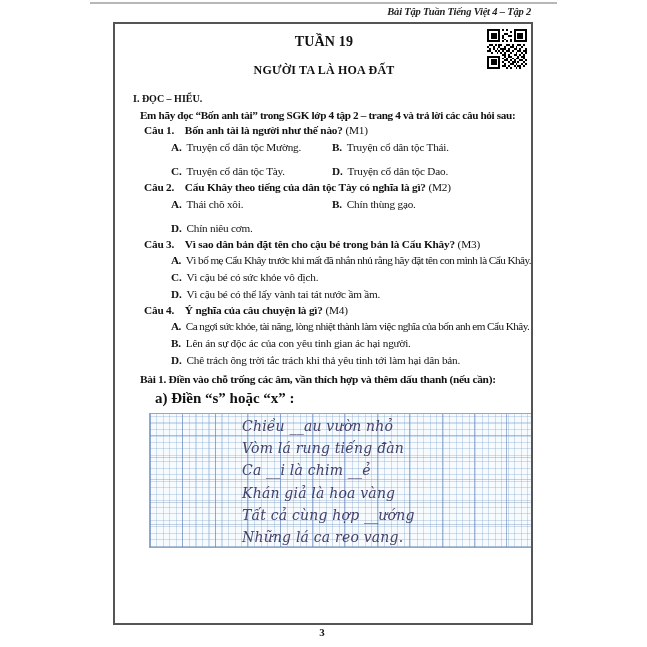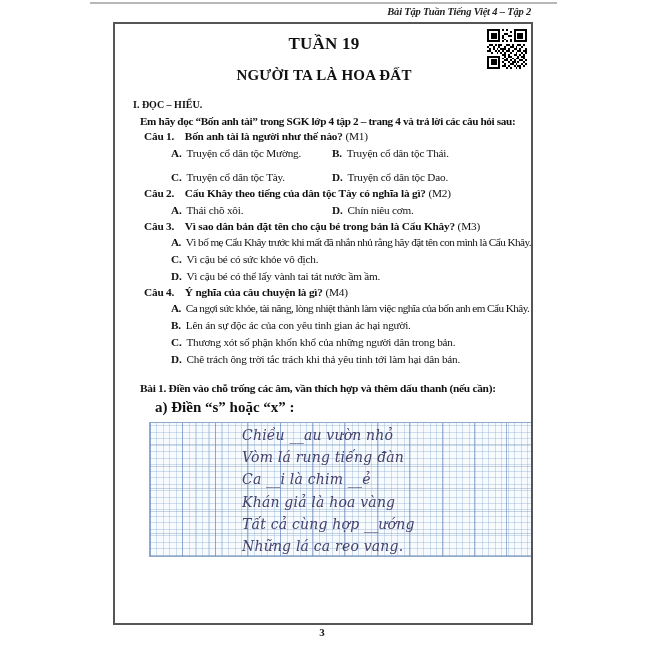--- a/index.html
+++ b/index.html
@@ -10,36 +10,36 @@
   .top-edge-line{position:absolute;left:90px;top:2px;width:467px;height:2px;background:#b7b7b7;}
   .booklet-title{
     position:absolute;left:113px;top:6px;width:418px;text-align:right;
     font-style:italic;font-weight:bold;font-size:10.5px;color:#222;letter-spacing:-0.2px;
   }
   .sheet{
     position:absolute;left:113px;top:22px;width:416px;height:599px;
     border:2px solid #555;background:#fff;overflow:hidden;
   }
   .inner{padding:8px 16px 0 18px;position:relative;}
-  .page-title{text-align:center;font-weight:bold;font-size:17px;margin-top:2px;letter-spacing:0.2px;}
-  .page-subtitle{text-align:center;font-weight:bold;font-size:15px;margin-top:13px;letter-spacing:0.2px;}
+  .page-title{text-align:center;font-weight:bold;font-size:14px;margin-top:2px;letter-spacing:0.2px;}
+  .page-subtitle{text-align:center;font-weight:bold;font-size:12px;margin-top:13px;letter-spacing:0.2px;}
   .qr{position:absolute;top:5px;right:4px;width:40px;height:40px;}
   .sec-heading{font-weight:bold;font-size:10px;margin:15px 0 0 0;}
   .intro{font-weight:bold;font-size:11.2px;margin:5px 0 0 7px;letter-spacing:-0.35px;white-space:nowrap;}
   .question{margin:3px 0 0 11px;font-size:11.3px;letter-spacing:-0.2px;white-space:nowrap;}
   .q-label{font-weight:bold;}
   .q-text{font-weight:bold;padding-left:8px;}
   .q-level{font-weight:normal;}
   .opts2{display:grid;grid-template-columns:154px auto;margin:1px 0 0 38px;row-gap:4px;gap:7px;}
   .opts1{margin:1px 0 0 38px;}
   .opt{font-size:11.2px;line-height:14px;margin-top:3px;letter-spacing:-0.2px;white-space:nowrap;}
   .opt .letter{font-weight:bold;margin-right:5px;}
   .opt.long{letter-spacing:-0.55px;}
   .sec2{margin-top:19px;}
-  .exercise{font-weight:bold;font-size:11.4px;margin:16px 0 0 7px;letter-spacing:-0.3px;white-space:nowrap;}
+  .exercise{font-weight:bold;font-size:11.4px;margin:6px 0 0 7px;letter-spacing:-0.3px;white-space:nowrap;}
   .subitem{font-weight:bold;font-size:15px;margin:5px 0 0 22px;}
   .grid-wrap{
     position:relative;margin:6px 0 0 16px;width:388px;height:133px;
     background-color:#f7fbfe;
     background-image:
       repeating-linear-gradient(90deg, rgba(88,124,185,0.55) 0 1px, transparent 1px 32.4px),
       repeating-linear-gradient(0deg, rgba(120,145,180,0.40) 0 1px, transparent 1px 22.2px),
       repeating-linear-gradient(0deg, rgba(112,152,200,0.30) 0 1px, transparent 1px 6.5px),
       repeating-linear-gradient(90deg, rgba(112,152,200,0.30) 0 1px, transparent 1px 6.5px);
     border:1px solid #8fa9cc;
@@ -182,20 +182,21 @@
       <div class="opt"><span class="letter">D.</span><span>Truyện cổ dân tộc Dao.</span></div>
     </div>
 
     <div class="question">
       <span class="q-label">Câu 2.</span>
       <span class="q-text">Cẩu Khây theo tiếng của dân tộc Tày có nghĩa là gì?</span>
       <span class="q-level">(M2)</span>
     </div>
     <div class="opts2">
       <div class="opt"><span class="letter">A.</span><span>Thái chõ xôi.</span></div>
+      <div class="opt"><span class="letter">B.</span><span>Chín thùng gạo.</span></div>
       <div class="opt"><span class="letter">D.</span><span>Chín niêu cơm.</span></div>
     </div>
 
     <div class="question">
       <span class="q-label">Câu 3.</span>
       <span class="q-text">Vì sao dân bản đặt tên cho cậu bé trong bản là Cẩu Khây?</span>
       <span class="q-level">(M3)</span>
     </div>
     <div class="opts1">
       <div class="opt long"><span class="letter">A.</span><span>Vì bố mẹ Cẩu Khây trước khi mất đã nhắn nhủ rằng hãy đặt tên con mình là Cẩu Khây.</span></div>
@@ -204,21 +205,20 @@
     </div>
 
     <div class="question">
       <span class="q-label">Câu 4.</span>
       <span class="q-text">Ý nghĩa của câu chuyện là gì?</span>
       <span class="q-level">(M4)</span>
     </div>
     <div class="opts1">
       <div class="opt long"><span class="letter">A.</span><span>Ca ngợi sức khỏe, tài năng, lòng nhiệt thành làm việc nghĩa của bốn anh em Cẩu Khây.</span></div>
       <div class="opt"><span class="letter">B.</span><span>Lên án sự độc ác của con yêu tinh gian ác hại người.</span></div>
-      <div class="opt"><span class="letter">C.</span><span>Thương xót số phận khốn khổ của những người dân trong bản.</span></div>
       <div class="opt"><span class="letter">D.</span><span>Chê trách ông trời tắc trách khi thả yêu tinh tới làm hại dân bản.</span></div>
     </div>
 
     <div class="exercise">Bài 1. Điền vào chỗ trống các âm, vần thích hợp và thêm dấu thanh (nếu cần):</div>
     <div class="subitem">a)  Điền “s” hoặc “x” :</div>
 
     <div class="grid-wrap">
       <div class="handwriting">
         <div>Chiều __au vườn nhỏ</div>
         <div>Vòm lá rung tiếng đàn</div>

